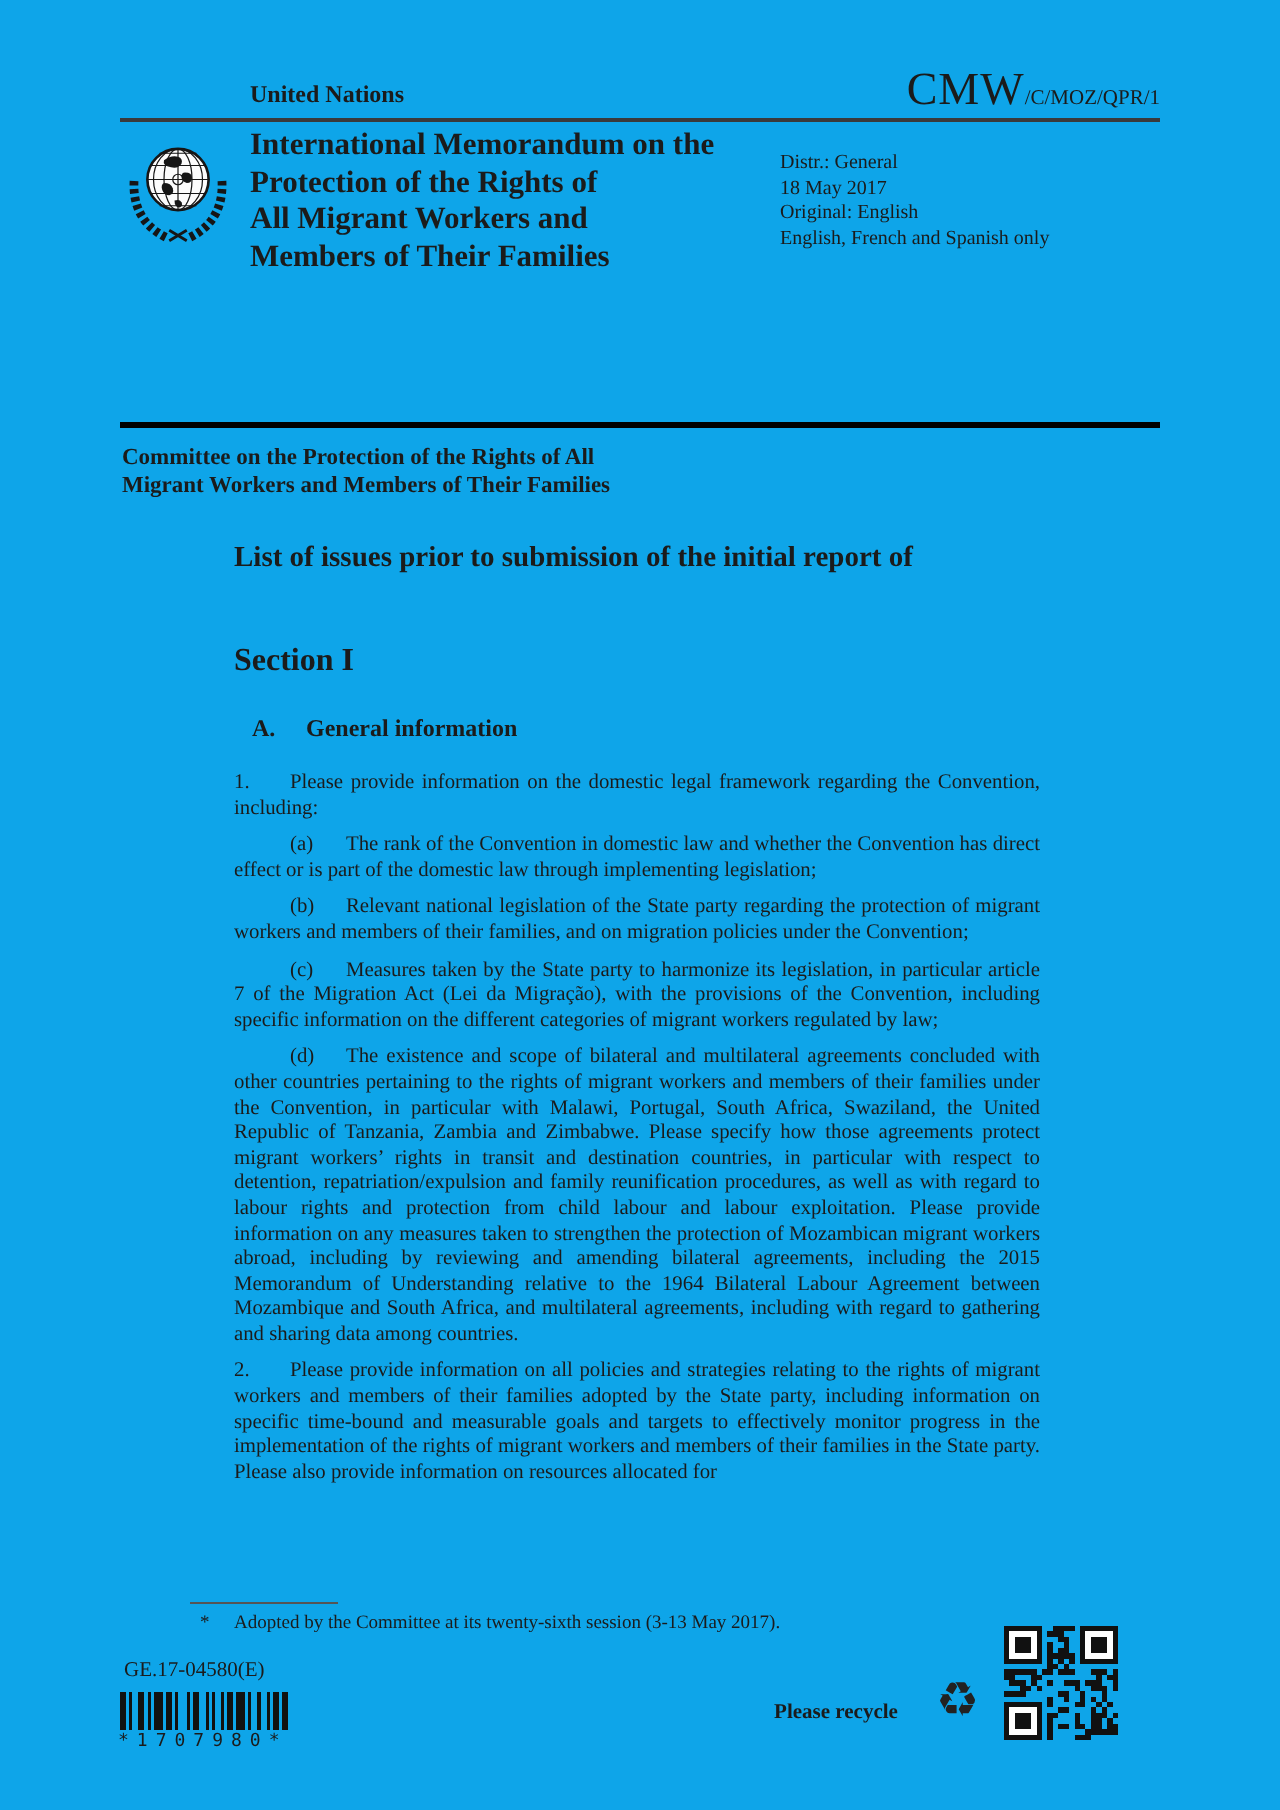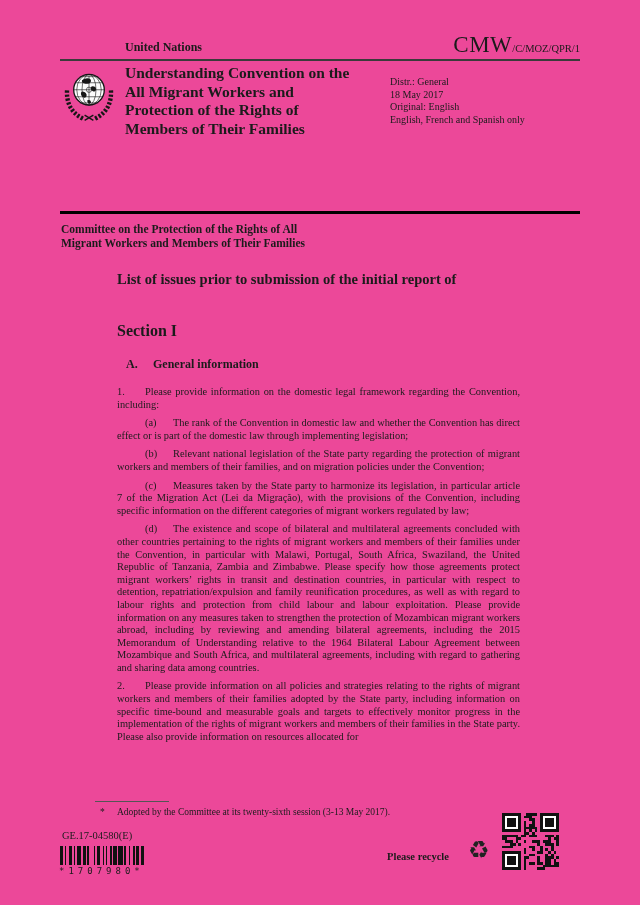--- a/index.html
+++ b/index.html
@@ -1,18 +1,18 @@
 <!DOCTYPE html>
 <html><head>
 <meta charset="utf-8">
 <style>
   html,body { margin:0; padding:0; background:#ffffff; }
   .page {
     position:relative; width:640px; height:905px; overflow:hidden;
-    background:#ec4899; color:#1b1b1b;
+    background:#0ea5e9; color:#1b1b1b;
     font-family:"Liberation Serif", serif;
   }
   .abs { position:absolute; }
 
   .un-name { left:125px; top:40px; font-size:12px; font-weight:bold; }
   .doc-symbol { left:380px; top:32px; width:200px; text-align:right; white-space:nowrap; }
   .cmw { font-size:23px; letter-spacing:0.5px; }
   .cmw-suffix { font-size:10.5px; }
 
   .rule-thin  { left:60px; top:59px;  width:520px; height:2px; background:#3a3a3a; }
@@ -84,23 +84,23 @@
     </g>
     <g fill="#161616">
       <path d="M24,15 q4,-3 8,-2 q3,1 2,4 q-2,3 -6,2 q-5,-1 -4,-4z"></path>
       <path d="M36,22 q4,0 4,3 q0,3 -3,3 q-3,-1 -3,-3.5 q0,-2.5 2,-2.5z"></path>
       <path d="M24,28 q4,0 5,3 q1,3 -2,4 q-3,0 -4,-3 q-1,-3 1,-4z"></path>
       <path d="M30,38 q3,-1 4,1 q1,2 -1,3 q-3,0 -3,-4z"></path>
     </g>
   </svg>
 
   <div class="abs conv-title">
-    <div>Understanding Convention on the</div>
+    <div>International Memorandum on the</div>
+    <div>Protection of the Rights of</div>
     <div>All Migrant Workers and</div>
-    <div>Protection of the Rights of</div>
     <div>Members of Their Families</div>
   </div>
 
   <div class="abs distr-block">
     <div>Distr.: General</div>
     <div>18 May 2017</div>
     <div class="orig">Original: English</div>
     <div>English, French and Spanish only</div>
   </div>
 

